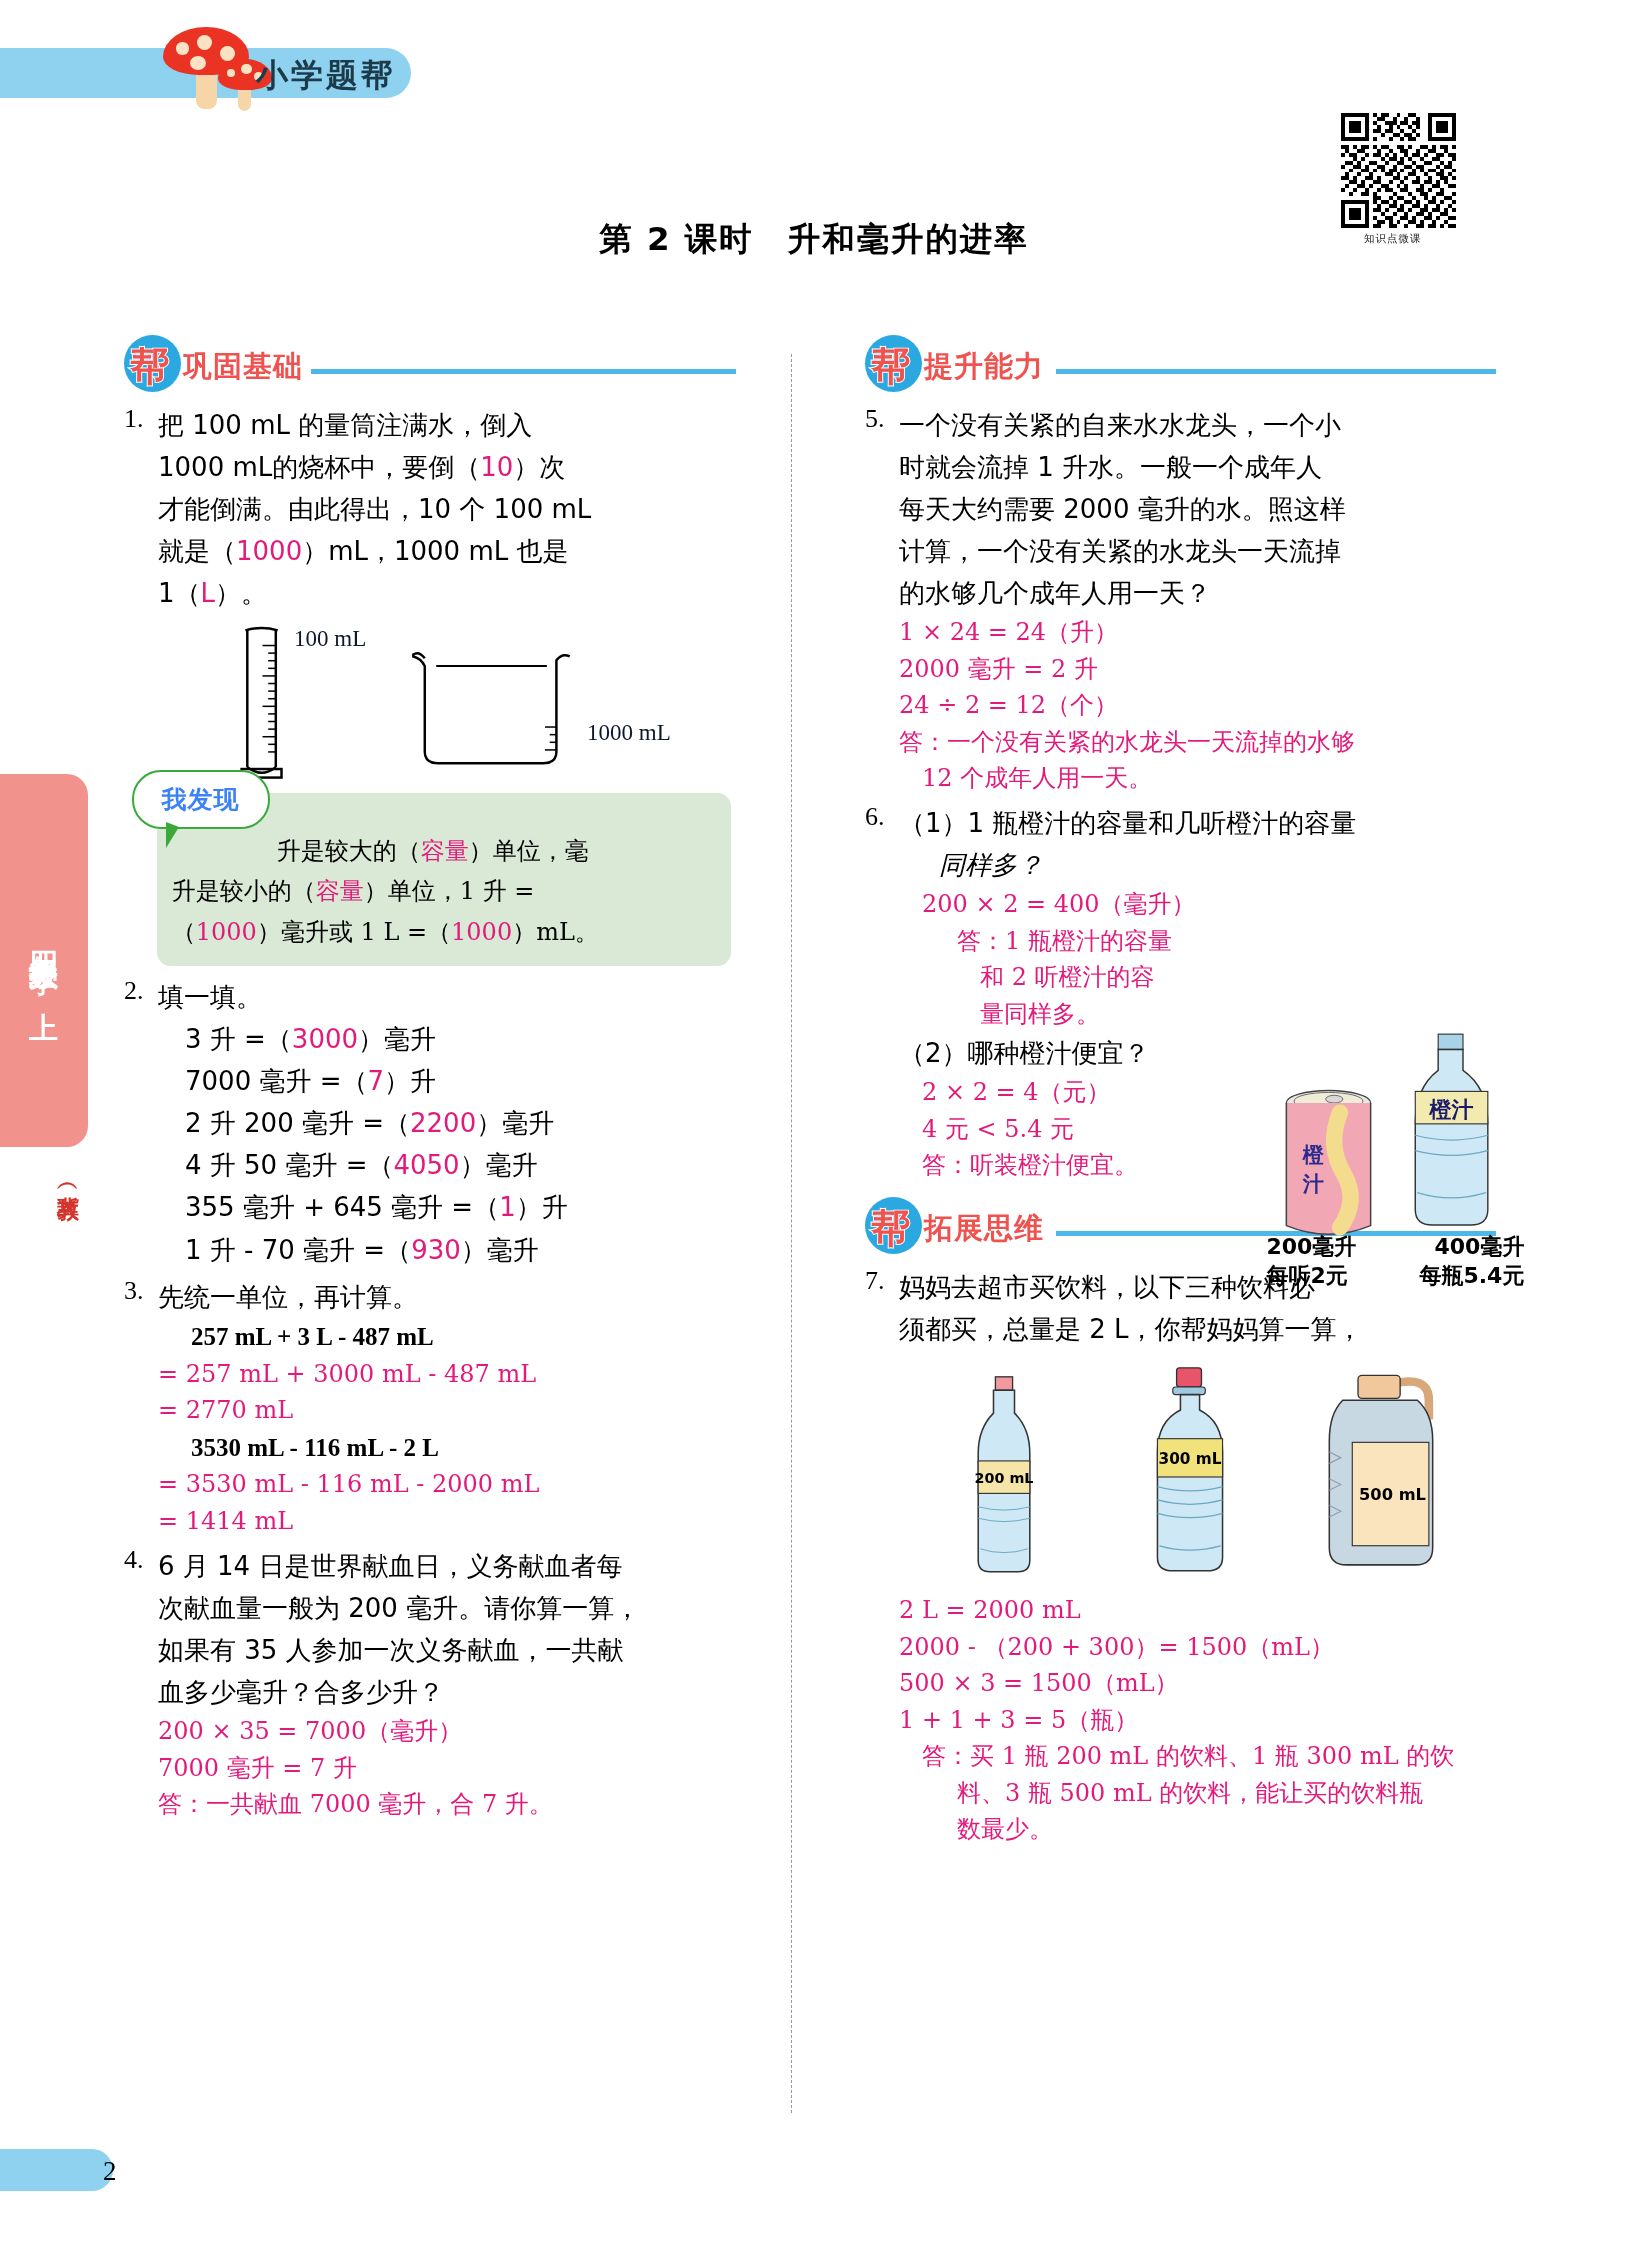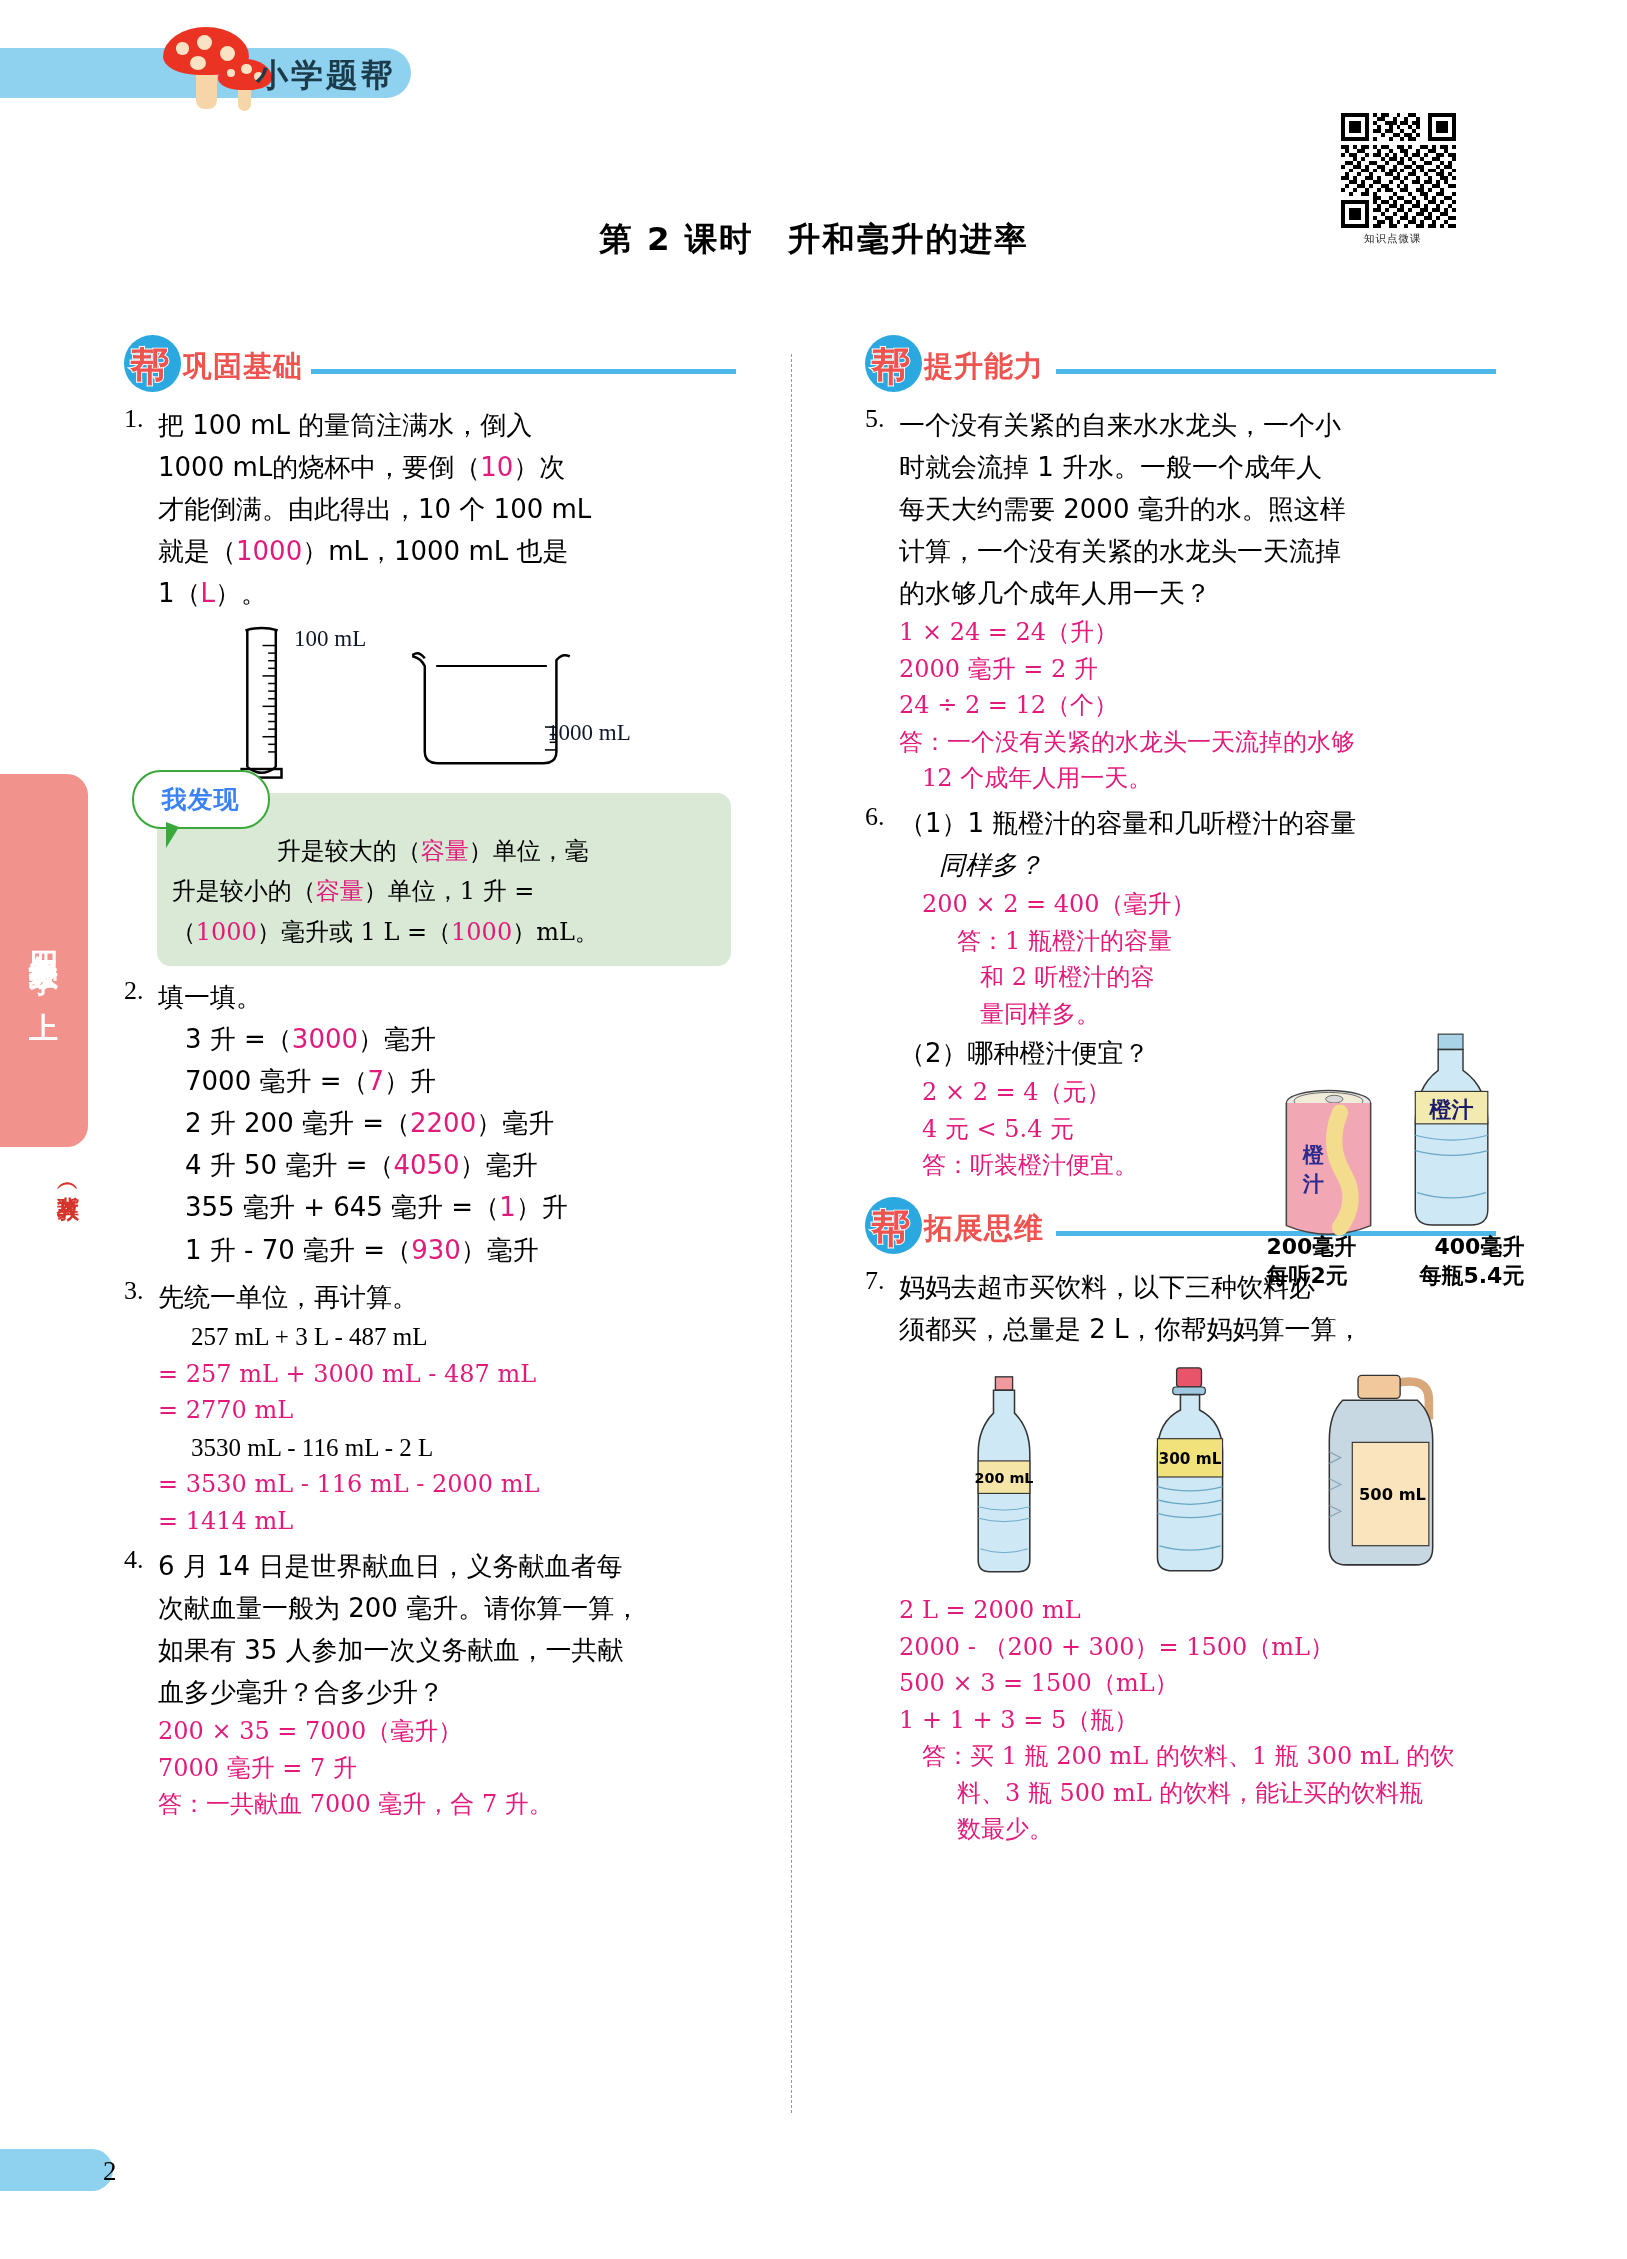--- a/index.html
+++ b/index.html
@@ -110,21 +110,21 @@
   .work{
     color:#e21a7b;font-size:24px;line-height:1.52;
     font-family:"DejaVu Serif", serif;
     margin-left:34px;
   }
   .work.ind1{margin-left:57px;}
   .work.ind2{margin-left:92px;}
   .work.ind3{margin-left:115px;}
   .plain{
     color:#000;font-size:25px;line-height:1.5;
-    font-family:"Liberation Serif", serif;margin-left:67px;
+    font-family:"Liberation Serif", serif;margin-left:67px;font-weight:bold;
   }
 
   
   .figures{position:relative;height:163px;margin:9.6px 0 3.8px 0;}
   .cylinder{position:absolute;left:110px;top:0;}
   .beaker{position:absolute;left:287px;top:21px;}
   .figlabel{
     position:absolute;font-family:"Liberation Serif",serif;font-size:23px;color:#0f172a;
   }
 
@@ -494,21 +494,21 @@
       <svg class="beaker" width="163" height="124" viewBox="0 0 170 130">
         <path d="M14 14 Q8 6 2 10 L2 12 Q10 14 14 22 L14 112 Q14 124 28 124 L138 124 Q152 124 152 112 L152 16 Q158 8 166 12" stroke="#000" stroke-width="2.6" fill="none"></path>
         <line x1="26" y1="22" x2="142" y2="22" stroke="#000" stroke-width="2"></line>
         <g stroke="#000" stroke-width="1.6">
           <line x1="140" y1="86" x2="152" y2="86"></line>
           <line x1="145" y1="94" x2="152" y2="94"></line>
           <line x1="145" y1="102" x2="152" y2="102"></line>
           <line x1="140" y1="110" x2="152" y2="110"></line>
         </g>
       </svg>
-      <div class="figlabel" style="left:423px;top:96px;">1000 mL</div>
+      <div class="figlabel" style="left:463px;top:96px;">1000 mL</div>
     </div>
 
     <div class="disc-box">
       <div class="disc-bubble">
         <span>我发现</span>
         <div class="disc-bubble-tail"></div>
       </div>
       <div class="disc-text">
         <div class="l1"><span>升是较大的（</span><span class="ans">容量</span><span>）单位，毫</span></div>
         <div><span>升是较小的（</span><span class="ans">容量</span><span>）单位，1 升 =</span></div>

